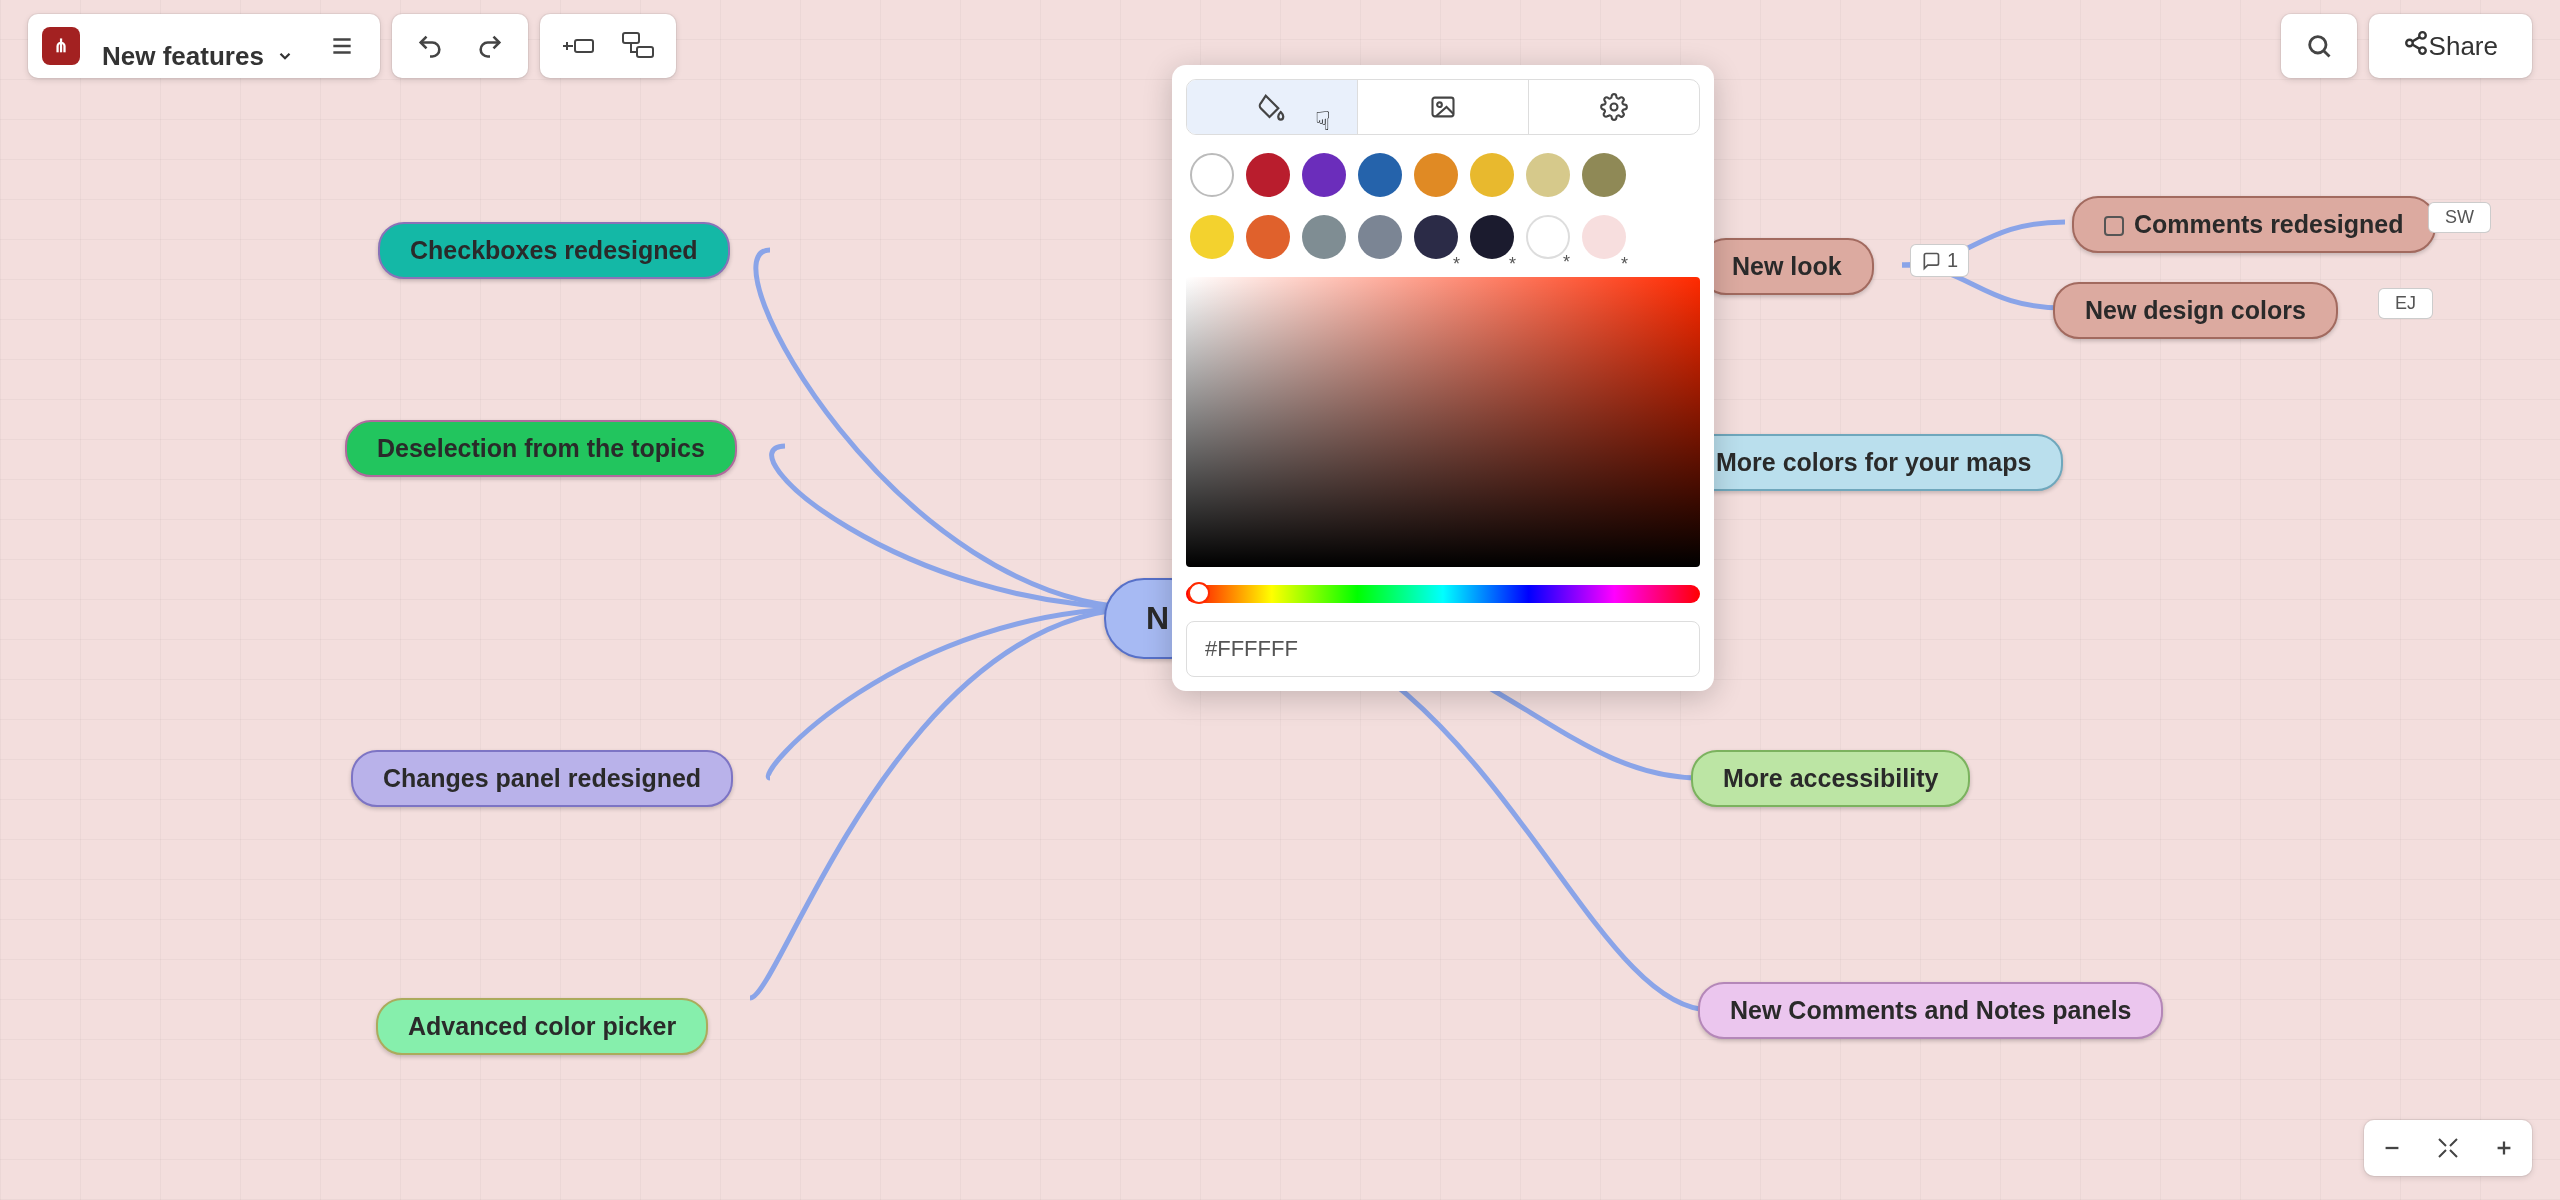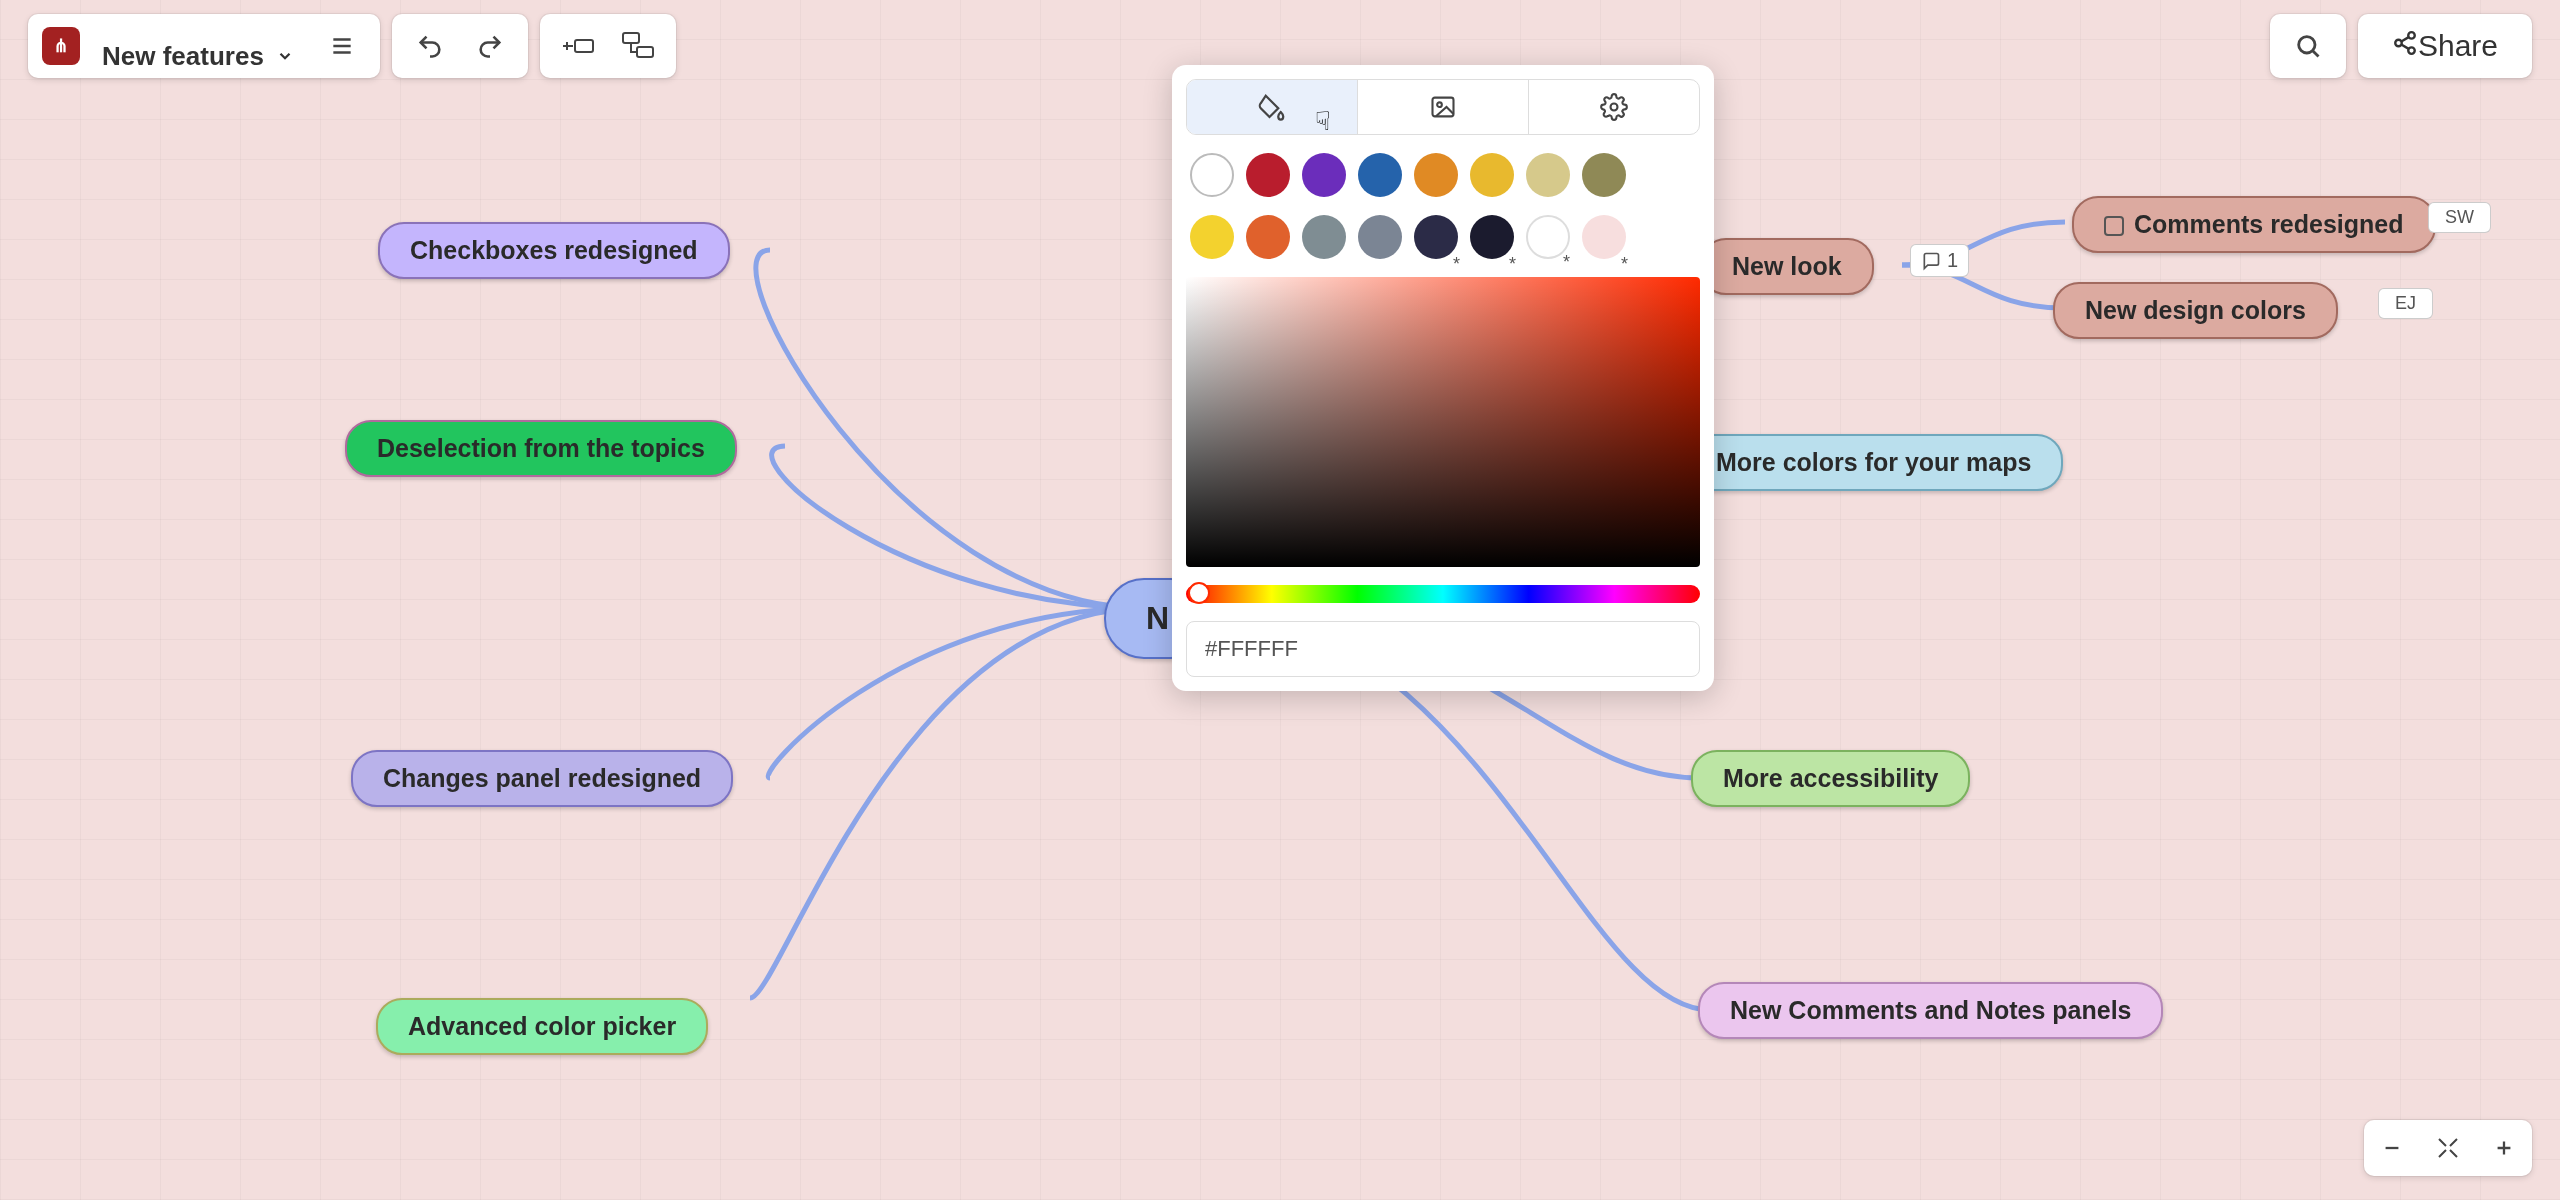--- a/index.html
+++ b/index.html
@@ -50,21 +50,21 @@
     width: 38px; height: 38px; border-radius: 8px;
     background: #a32121;
     margin: 0 8px 0 6px;
     display:flex;align-items:center;justify-content:center;
     color:#fff;font-weight:700;font-size:18px;
   }
   .share-btn {
     padding: 0 26px;
     height: 52px;
     display:flex;align-items:center;
-    font-size:30px;font-weight:500;color:#333;cursor:pointer;
+    font-size:26px;font-weight:500;color:#333;cursor:pointer;
   }
 
   
   .node {
     position: absolute;
     padding: 12px 30px;
     font-size: 25px;
     font-weight: 700;
     border-radius: 26px;
     border: 2px solid rgba(0,0,0,0.35);
@@ -232,21 +232,21 @@
             <path d="M8.6 10.6l6.8-4M8.6 13.4l6.8 4"></path>
           </svg>
       </span>
       <span>Share</span>
     </div>
   </div>
 </div>
 
 <div class="node center" style="top:578px;left:1104px;background:#a7baf3;border-color:#5770c8;"><span>N</span></div>
 
-<div class="node" style="top:222px;left:378px;background:#c4b5fd;border-color:#8a72b8;"><span>Checkboxes redesigned</span></div>
+<div class="node" style="top:222px;left:378px;background:#14b8a6;border-color:#8a72b8;"><span>Checkboxes redesigned</span></div>
 <div class="node" style="top:420px;left:345px;background:#22c55e;border-color:#b06a9d;"><span>Deselection from the topics</span></div>
 <div class="node" style="top:750px;left:351px;background:#b9b2ea;border-color:#7d74c4;"><span>Changes panel redesigned</span></div>
 <div class="node" style="top:998px;left:376px;background:#86efac;border-color:#abab5c;"><span>Advanced color picker</span></div>
 
 <div class="node" style="top:238px;left:1700px;background:#dcaaa0;border-color:#a26a5f;"><span>New look</span></div>
 <div class="comment-badge" style="top:244px;left:1910px;">
   <svg width="20" height="20" viewBox="0 0 24 24" fill="none" stroke="currentColor" stroke-width="2">
       <path d="M21 15a2 2 0 0 1-2 2H8l-4 4V5a2 2 0 0 1 2-2h13a2 2 0 0 1 2 2z"></path>
     </svg>
   <span>1</span>

